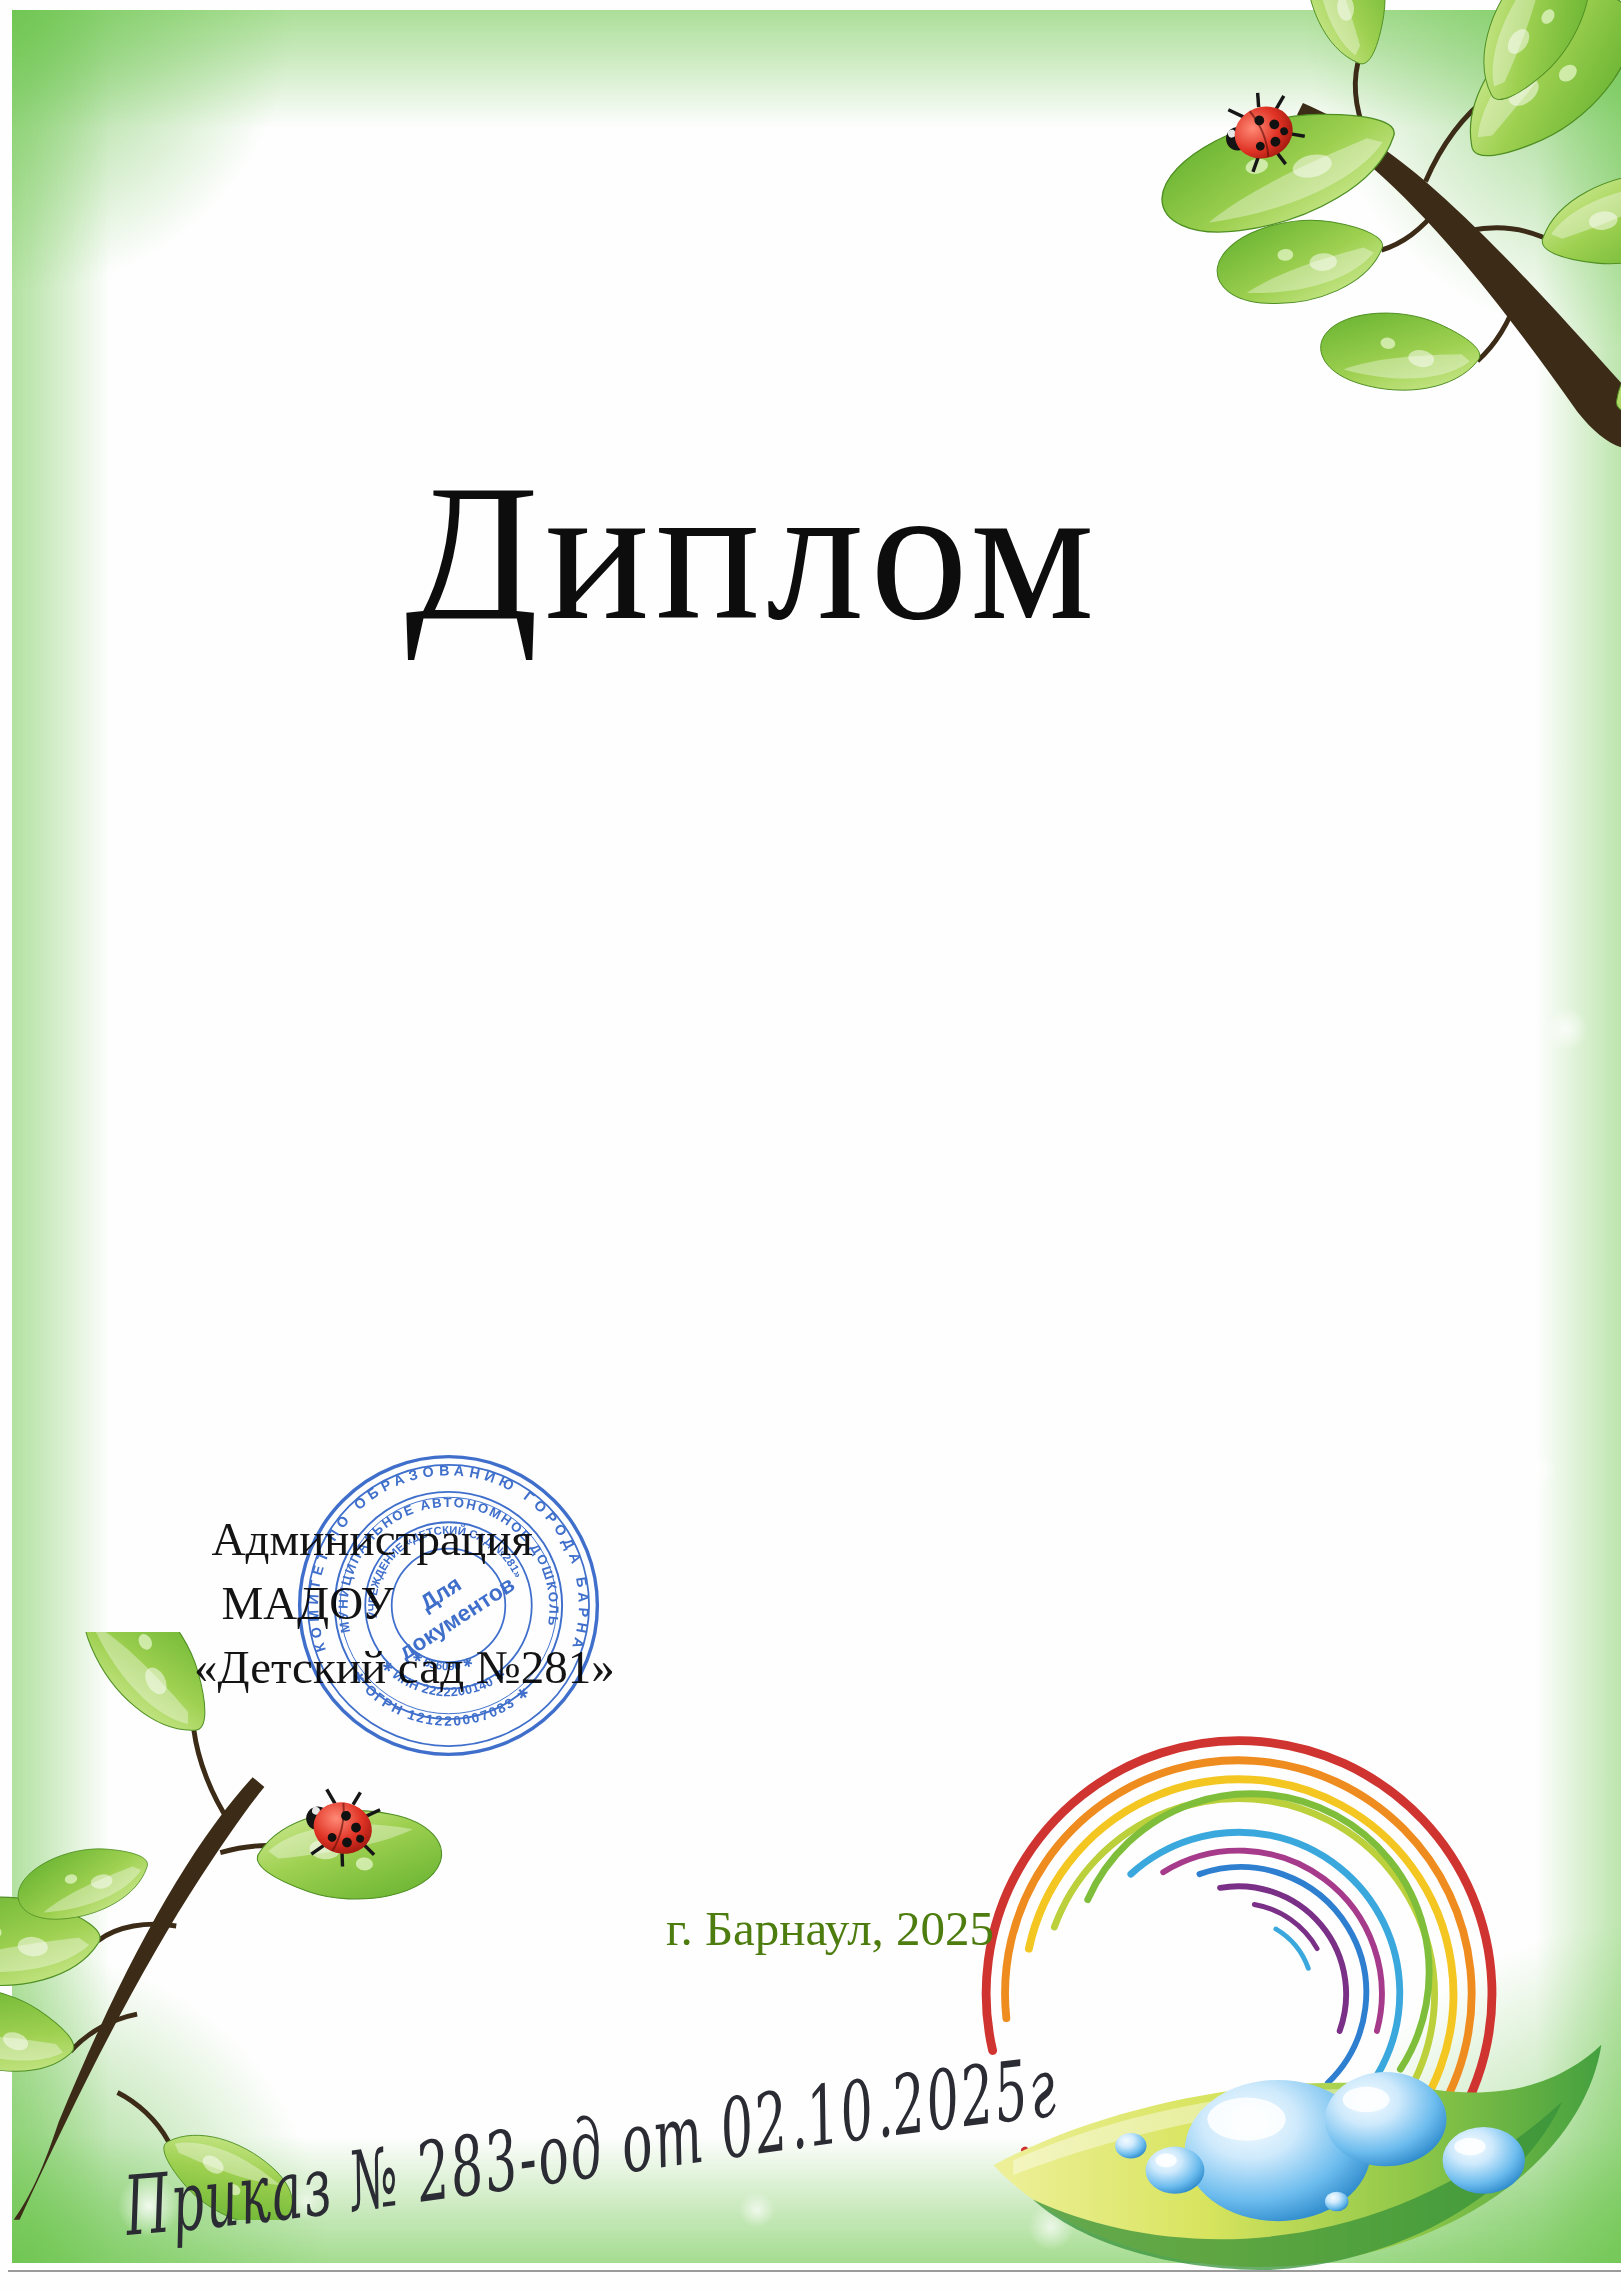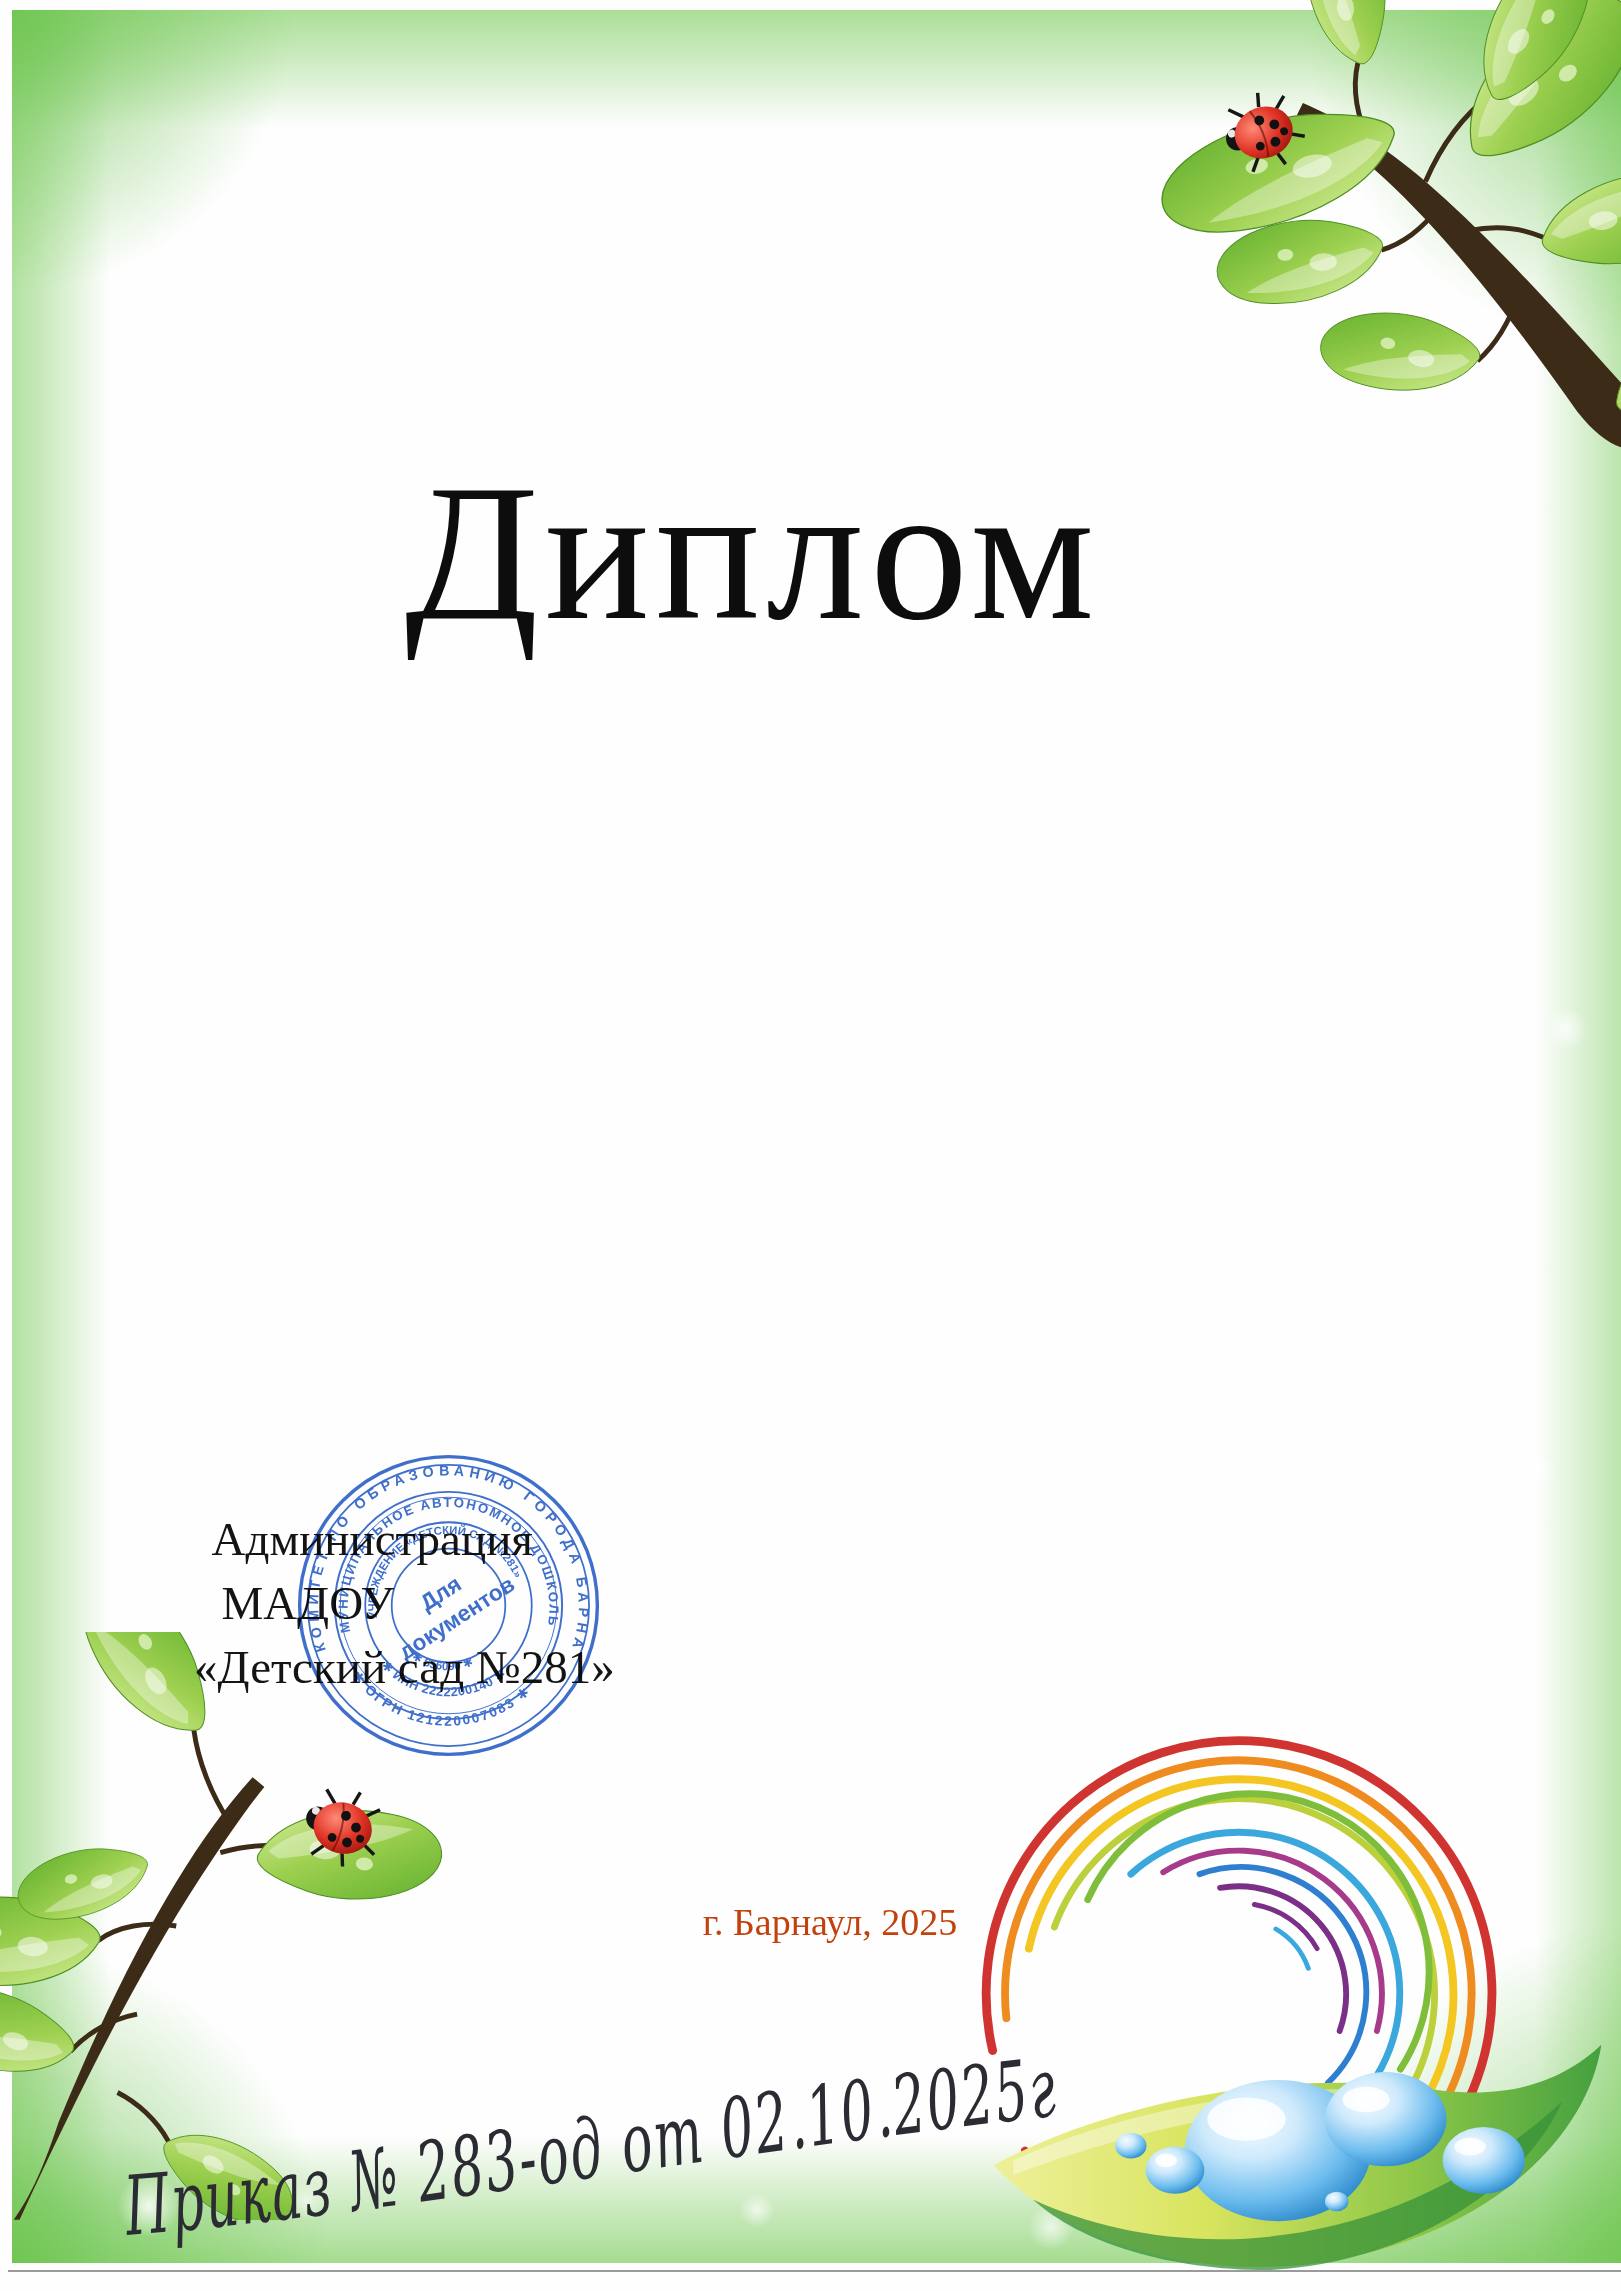--- a/index.html
+++ b/index.html
@@ -29,21 +29,21 @@
       linear-gradient(270deg, rgba(126,205,96,.65), rgba(126,205,96,0) 108px);
   }
   .scan-line{position:absolute;left:7.8px;right:7.8px;top:2270px;height:2px;background:#9a9a9a;z-index:8;}
   .deco{position:absolute;z-index:2;pointer-events:none;}
   .txt{position:absolute;z-index:3;}
   .cert-title{top:429px;left:17.6px;width:1470px;text-align:center;font-size:196px;line-height:245px;letter-spacing:5.9px;color:#0d0d0d;}
   .cert-body{top:720px;left:0;width:1470px;text-align:center;font-size:65px;line-height:84px;color:#141414;}
   .org-block{top:1507px;left:194px;font-size:47px;line-height:64px;color:#141414;}
   .org-line-0{padding-left:17.6px;}
   .org-line-1{padding-left:27.4px;}
-  .city-year{top:1900px;left:39px;width:1582px;text-align:center;font-size:38px;color:#c2410c;}
+  .city-year{top:1900px;left:39px;width:1582px;text-align:center;font-size:49px;color:#4d7c0f;}
   .stamp-svg{position:absolute;left:282px;top:1439px;z-index:4;mix-blend-mode:multiply;opacity:.92;}
   .hand-svg{position:absolute;left:88px;top:2049px;z-index:6;}
   .hand-text{font-family:"DejaVu Serif","Liberation Serif",serif;font-style:italic;fill:#2b2b33;}
 </style>
 </head>
 <body>
 
 <div class="page">
 
   <svg width="0" height="0" style="position:absolute" aria-hidden="true">

